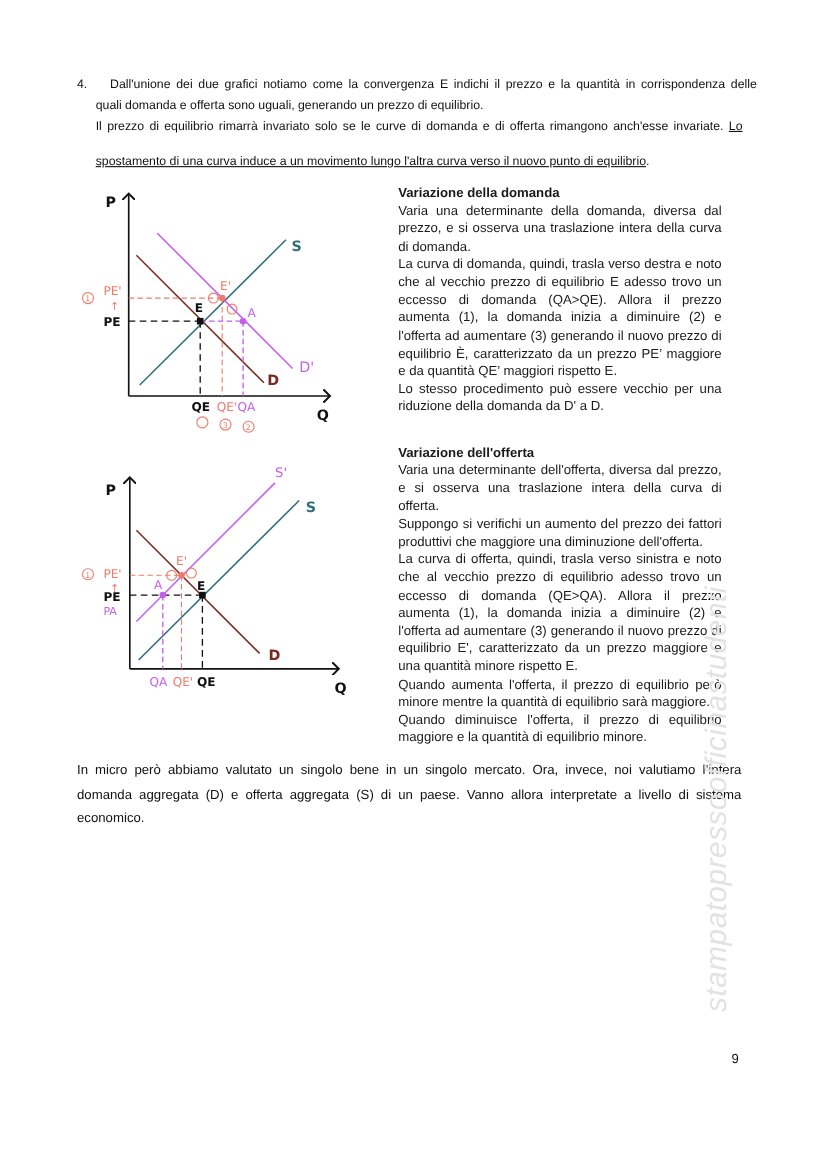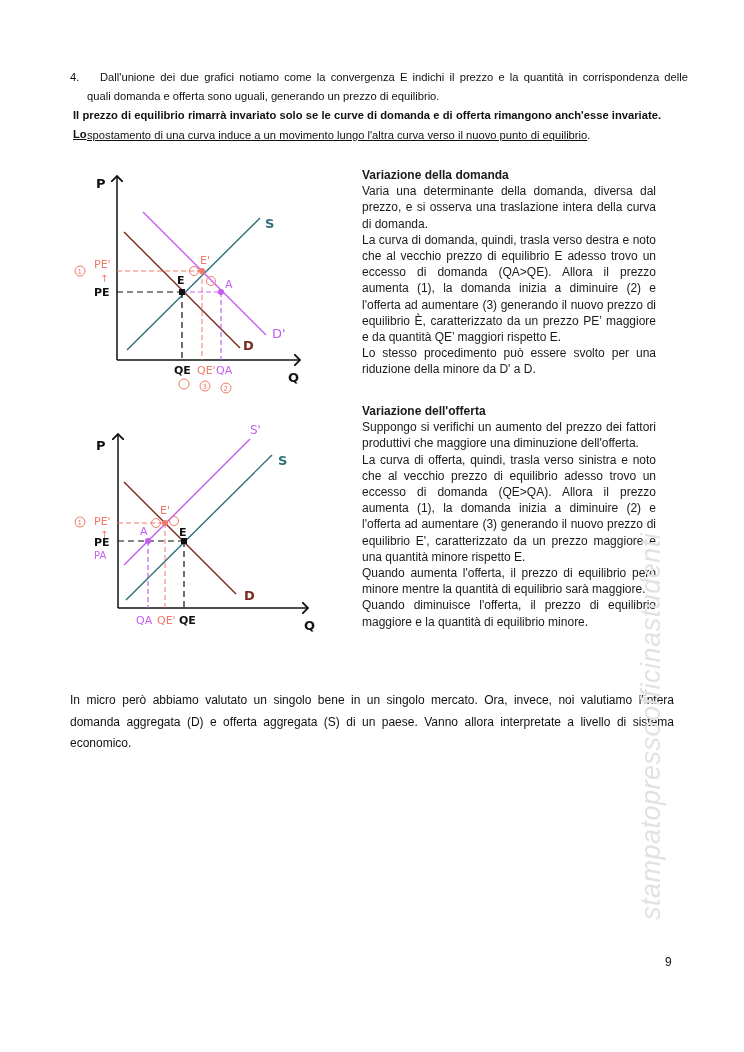--- a/index.html
+++ b/index.html
@@ -15,25 +15,25 @@
         font-size: 27px; font-style: italic; color: #e2e2e2; white-space: nowrap; letter-spacing: 0.5px; }
   .pn { position: absolute; left: 665px; top: 955px; font-size: 12px; }
   svg text { font-family: "DejaVu Sans", sans-serif; }
 </style>
 </head>
 <body>
 
 <div class="p" style="left:70px; top:68px;">4.</div>
 <div class="p" style="left:100px; top:68px; width:588px; text-align-last: justify;">Dall'unione dei due grafici notiamo come la convergenza E indichi il prezzo e la quantità in corrispondenza delle</div>
 <div class="p" style="left:87px; top:87px; text-align:center;">quali domanda e offerta sono uguali, generando un prezzo di equilibrio.</div>
-<div class="p" style="left:73px; top:106px; width:588px; text-align-last: justify; font-weight: bold;">
+<div class="p" style="left:87px; top:106px; width:588px; text-align-last: justify;">
   <span>Il prezzo di equilibrio rimarrà invariato solo se le curve di domanda e di offerta rimangono anch'esse invariate.</span>
   <span class="u">Lo</span>
 </div>
-<div class="p" style="left:87px; top:126px; text-align:left;">
+<div class="p" style="left:87px; top:138px; text-align:left;">
   <span class="u">spostamento di una curva induce a un movimento lungo l'altra curva verso il nuovo punto di equilibrio</span><span>.</span>
 </div>
 
 <svg width="270" height="240" viewBox="0 0 270 240" style="position:absolute; left:60px; top:160px;">
   <defs>
     <marker id="ah" markerWidth="8" markerHeight="8" refX="4" refY="4" orient="auto">
         <path d="M0,0 L4,4 L0,8" fill="none" stroke="#111" stroke-width="1.2"></path>
       </marker>
   </defs>
   <line x1="57" y1="200" x2="57" y2="16" stroke="#111" stroke-width="1.5" marker-end="url(#ah)"></line>
@@ -125,25 +125,26 @@
 
   <text x="76" y="214" font-size="11" fill="#c45ef0">QA</text>
   <text x="97" y="214" font-size="11" fill="#f07a6a">QE'</text>
   <text x="119" y="214" font-size="11" font-weight="bold" fill="#111">QE</text>
 </svg>
 
 <div class="side" style="top:167px;">
   <p class="h">Variazione della domanda</p>
   <p>Varia una determinante della domanda, diversa dal prezzo, e si osserva una traslazione intera della curva di domanda.</p>
   <p>La curva di domanda, quindi, trasla verso destra e noto che al vecchio prezzo di equilibrio E adesso trovo un eccesso di domanda (QA&gt;QE). Allora il prezzo aumenta (1), la domanda inizia a diminuire (2) e l'offerta ad aumentare (3) generando il nuovo prezzo di equilibrio È, caratterizzato da un prezzo PE’ maggiore e da quantità QE’ maggiori rispetto E.</p>
-  <p>Lo stesso procedimento può essere svolto per una riduzione della minore da D' a D.</p>
+  <p>Lo stesso procedimento può essere vecchio per una riduzione della domanda da D' a D.</p>
 </div>
 
 <div class="side" style="top:403px;">
   <p class="h">Variazione dell'offerta</p>
+  <p>Varia una determinante dell'offerta, diversa dal prezzo, e si osserva una traslazione intera della curva di offerta.</p>
   <p>Suppongo si verifichi un aumento del prezzo dei fattori produttivi che maggiore una diminuzione dell'offerta.</p>
   <p>La curva di offerta, quindi, trasla verso sinistra e noto che al vecchio prezzo di equilibrio adesso trovo un eccesso di domanda (QE&gt;QA). Allora il prezzo aumenta (1), la domanda inizia a diminuire (2) e l'offerta ad aumentare (3) generando il nuovo prezzo di equilibrio E', caratterizzato da un prezzo maggiore e una quantità minore rispetto E.</p>
   <p>Quando aumenta l'offerta, il prezzo di equilibrio però minore mentre la quantità di equilibrio sarà maggiore.</p>
   <p>Quando diminuisce l'offerta, il prezzo di equilibrio maggiore e la quantità di equilibrio minore.</p>
 </div>
 
 <div class="bottom">In micro però abbiamo valutato un singolo bene in un singolo mercato. Ora, invece, noi valutiamo l’intera domanda aggregata (D) e offerta aggregata (S) di un paese. Vanno allora interpretate a livello di sistema economico.</div>
 
 <div class="wm">stampatopressoofficinastudenti</div>
 

